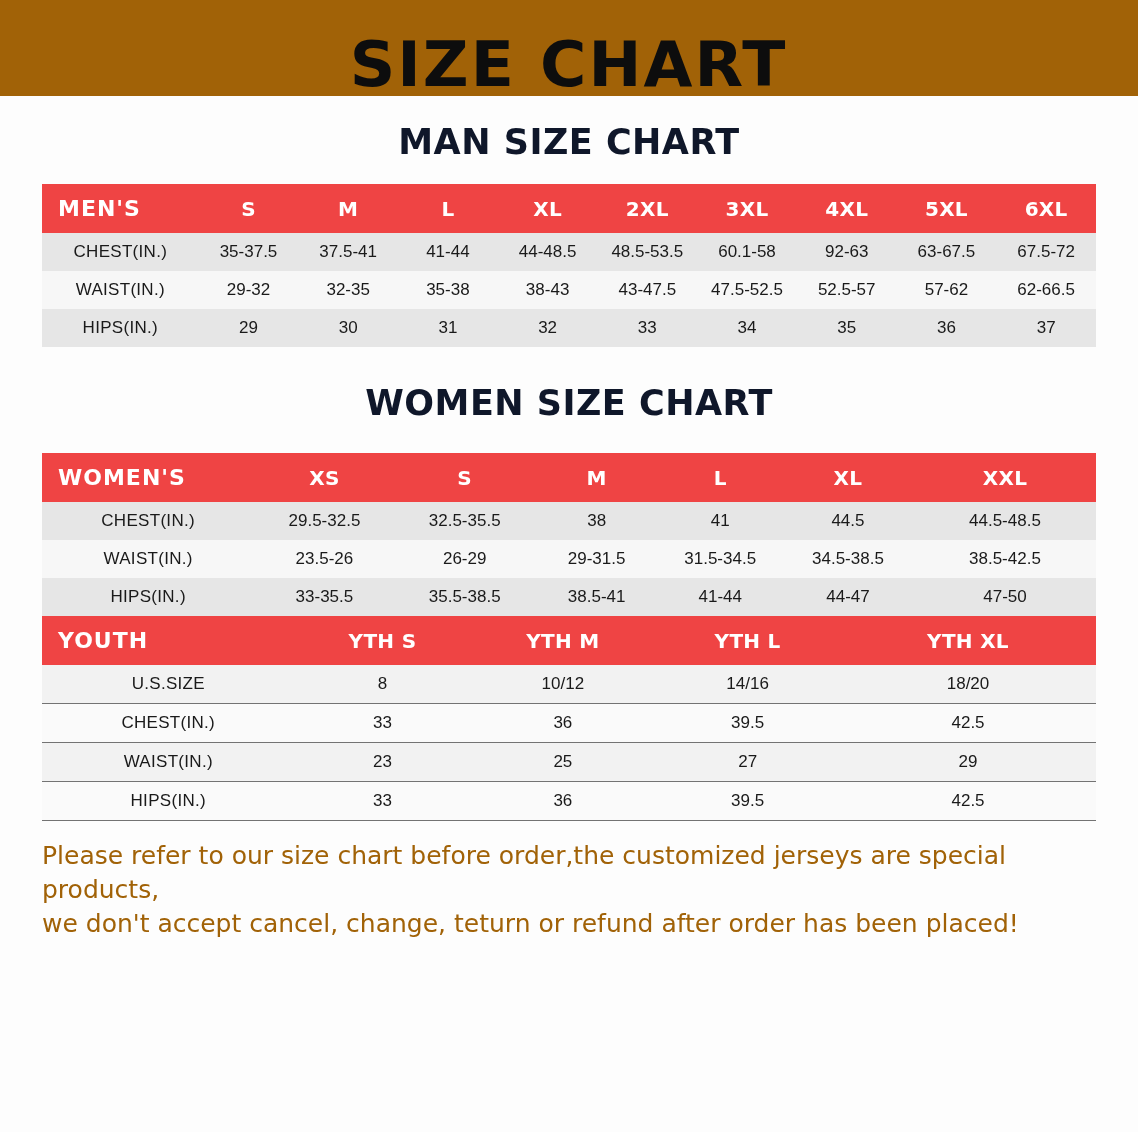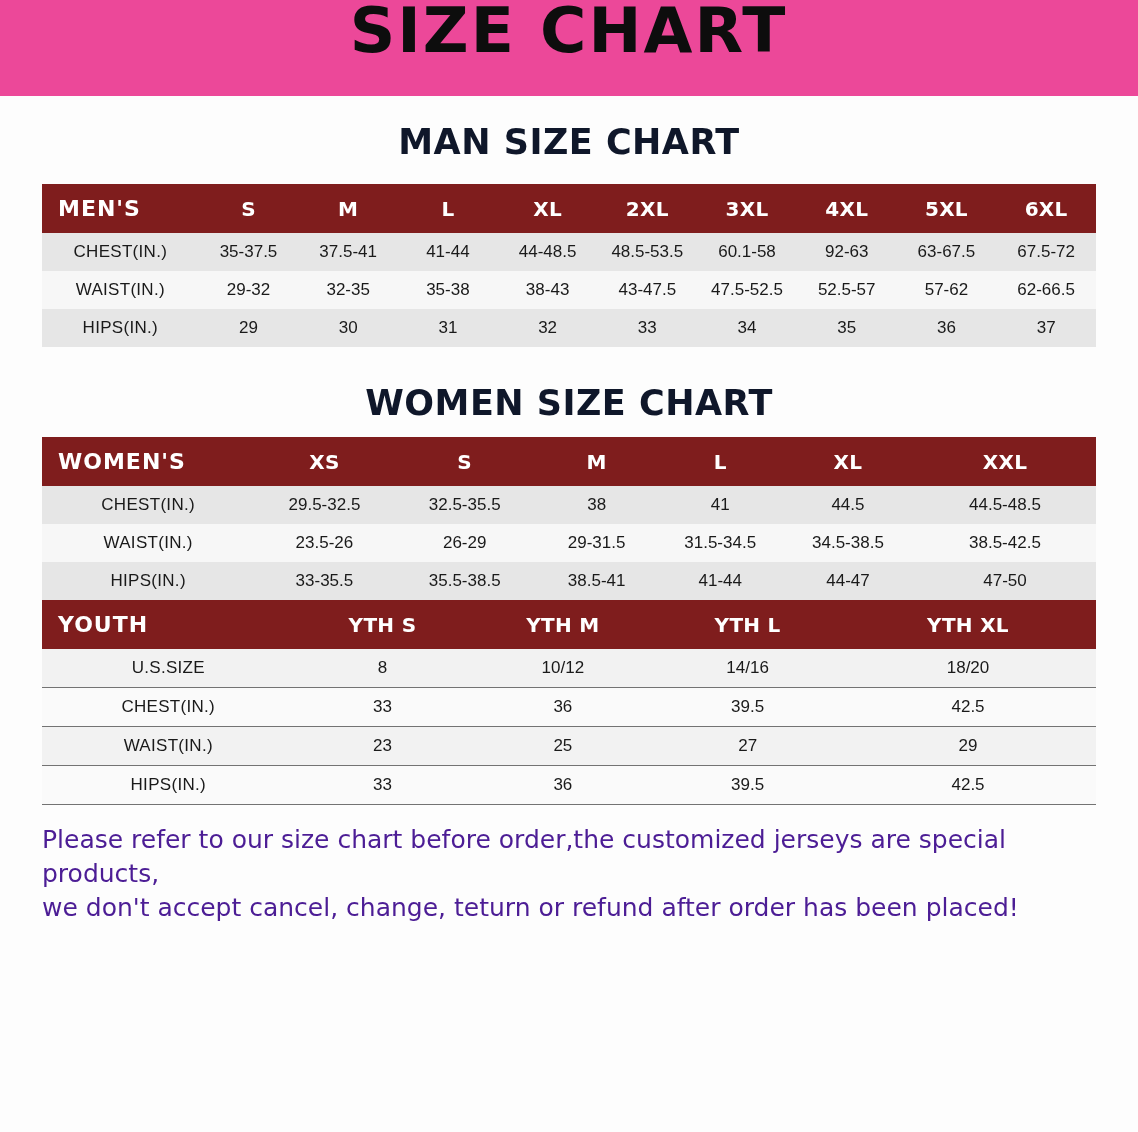--- a/index.html
+++ b/index.html
@@ -18,23 +18,23 @@
     width: 1138px;
     height: 1132px;
     background: #fdfdfd;
     box-sizing: border-box;
   }
 
   
   .banner {
     width: 100%;
     height: 96px;
-    background: #ec4899;
+    background: #a16207;
     display: flex;
-    align-items: flex-start;
+    align-items: flex-end;
     justify-content: center;
   }
   .banner-title {
     font-family: "DejaVu Sans", sans-serif;
     font-weight: bold;
     font-size: 62px;
     letter-spacing: 2px;
     color: #0d0d0d;
     line-height: 1;
     transform: scaleX(1.02);
@@ -42,34 +42,34 @@
 
   
   .section-heading {
     text-align: center;
     font-family: "DejaVu Sans", sans-serif;
     font-weight: bold;
     color: #0f172a;
     letter-spacing: 0.5px;
   }
   .heading-man   { font-size: 35px; margin-top: 26px; margin-bottom: 22px; }
-  .heading-women { font-size: 35px; margin-top: 36px; margin-bottom: 14px; }
+  .heading-women { font-size: 35px; margin-top: 36px; margin-bottom: 30px; }
   .heading-youth { font-size: 35px; margin-top: 42px; margin-bottom: 26px; }
 
   
   .table-wrap {
     padding: 0 42px;
   }
   table.size-table {
     width: 100%;
     border-collapse: collapse;
     table-layout: fixed;
   }
   table.size-table thead th {
-    background: #7f1d1d;
+    background: #ef4444;
     color: #ffffff;
     font-family: "DejaVu Sans", sans-serif;
     font-weight: bold;
     font-size: 20px;
     padding: 12px 20px;
     text-align: center;
     letter-spacing: 0.3px;
   }
   table.size-table thead th.rowlabel {
     text-align: left;
@@ -105,21 +105,21 @@
   .youth thead th.rowlabel { font-size: 24px; }
 
   .women thead th { font-size: 22px; padding: 15px 2px; }
   .women thead th.rowlabel { font-size: 24px; }
   .women tbody td { font-size: 18px; padding: 11px 2px; }
 
   
   .note {
     margin-top: 18px;
     padding: 0 42px;
-    color: #4c1d95;
+    color: #a16207;
     font-family: "DejaVu Sans", sans-serif;
     font-size: 25px;
     line-height: 1.35;
     text-align: left;
   }
   .note span { display: block; }
 </style>
 </head>
 <body>
 

